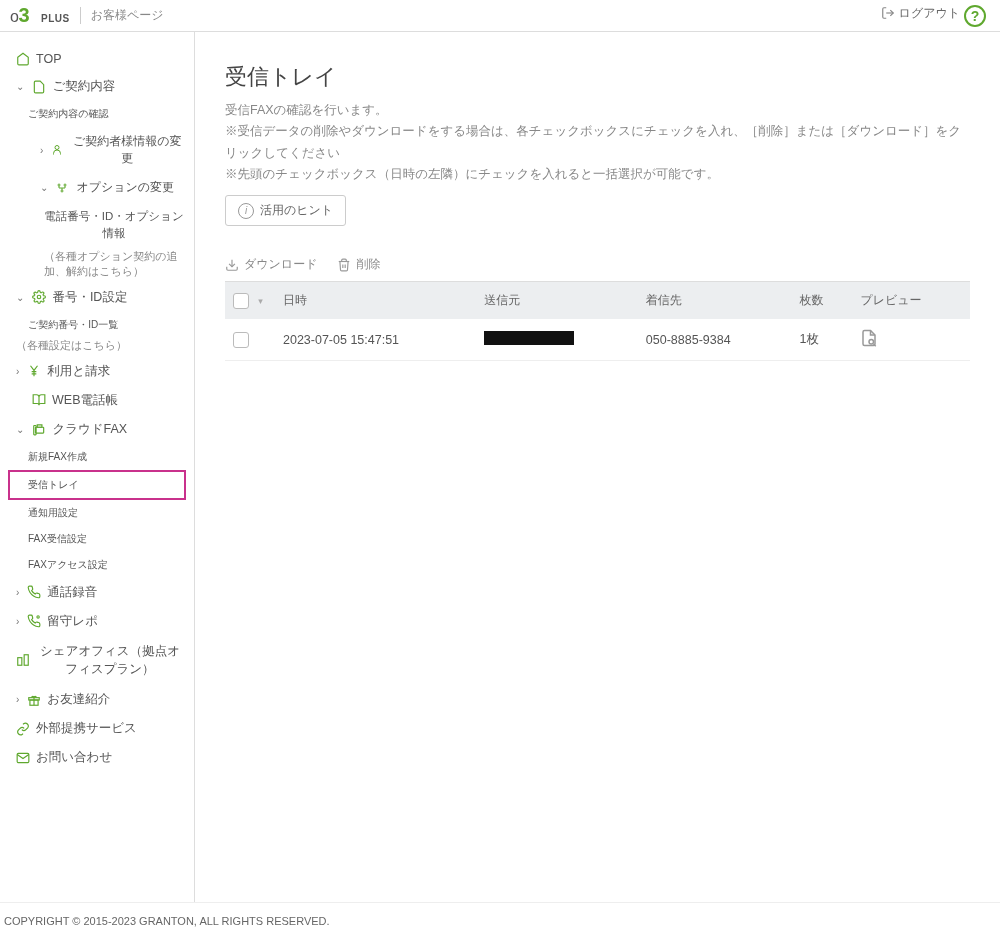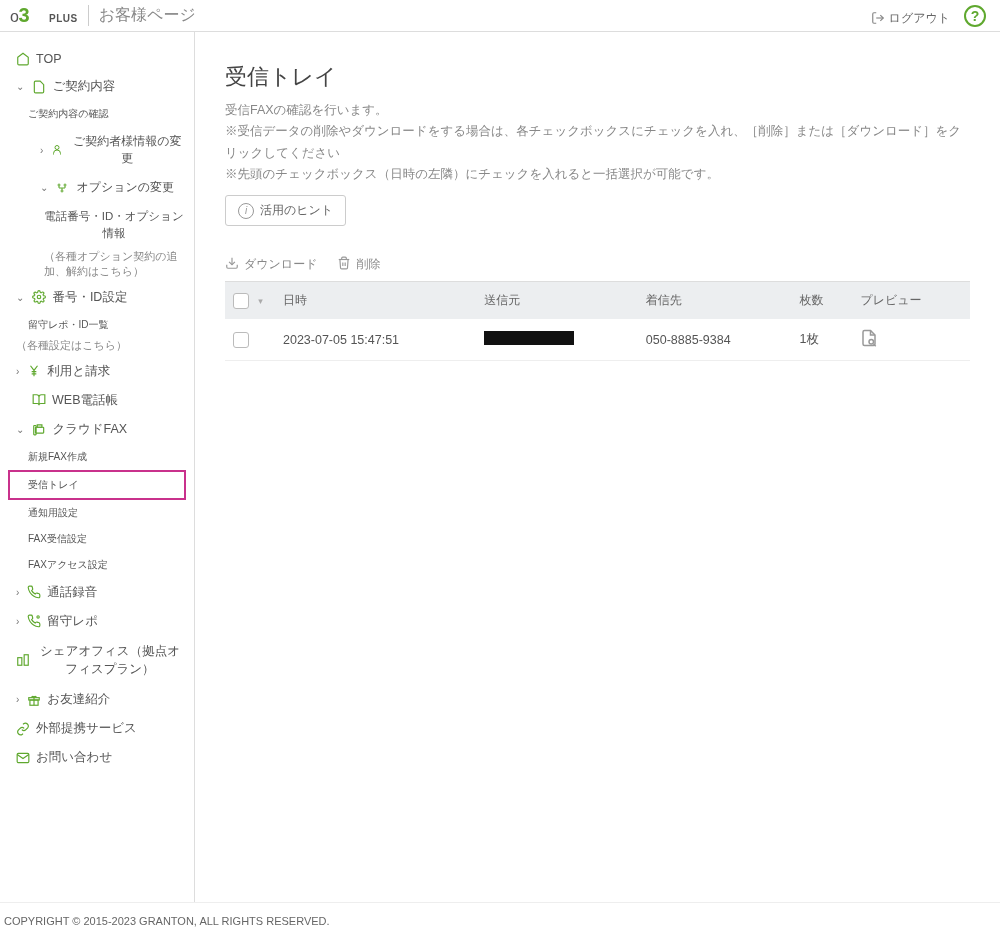--- a/index.html
+++ b/index.html
@@ -15,23 +15,23 @@
     align-items: center;
     justify-content: space-between;
     padding: 6px 14px 6px 10px;
     border-bottom: 1px solid #ddd;
     height: 32px;
   }
   .header-left { display: flex; align-items: center; gap: 10px; }
   .logo { font-weight: 700; font-size: 16px; color: #555; letter-spacing: -0.5px; display: flex; align-items: baseline; }
   .logo .o { font-weight: 400; }
   .logo .three { color: #5fa82e; font-weight: 700; font-size: 20px; }
-  .logo .plus { font-size: 10px; letter-spacing: 0.5px; font-weight: 700; margin-left: 20px; }
-  .page-label { font-size: 16px; color: #888; border-left: 1px solid #ccc; padding-left: 10px; }
-  .header-right { display: flex; align-items: flex-end; gap: 14px; }
+  .logo .plus { font-size: 10px; letter-spacing: 0.5px; font-weight: 700; margin-left: 12px; }
+  .page-label { font-size: 12px; color: #888; border-left: 1px solid #ccc; padding-left: 10px; }
+  .header-right { display: flex; align-items: flex-start; gap: 4px; }
   .logout { font-size: 12px; color: #666; display: flex; align-items: center; gap: 4px; cursor: pointer; }
   .help-circle {
     width: 22px; height: 22px; border: 2px solid #5fa82e; border-radius: 50%;
     display: flex; align-items: center; justify-content: center;
     color: #5fa82e; font-weight: 700; font-size: 14px; cursor: pointer;
   }
 
   .body-wrap { display: flex; min-height: 870px; }
   .sidebar {
     width: 195px;
@@ -67,21 +67,21 @@
     padding: 6px 12px; font-size: 12px; color: #666;
     margin-top: 10px; cursor: pointer; background: #fff;
   }
   .hint-btn .info-icon {
     width: 16px; height: 16px; border: 1.5px solid #999; border-radius: 50%;
     display: inline-flex; align-items: center; justify-content: center;
     font-size: 10px; font-style: italic; color: #999;
   }
 
   .toolbar { display: flex; gap: 20px; margin-top: 30px; padding-bottom: 8px; }
-  .tool-btn { display: flex; gap: 5px; font-size: 12px; color: #888; cursor: pointer; }
+  .tool-btn { display: flex; align-items: center; gap: 5px; font-size: 12px; color: #888; cursor: pointer; }
   .tool-btn svg { width: 14px; height: 14px; }
 
   .table { width: 100%; border-collapse: collapse; }
   .table th {
     background: #eceef0; text-align: left; font-weight: 400;
     font-size: 12px; color: #666; padding: 10px 8px;
     border-top: 1px solid #ddd;
   }
   .table td { padding: 10px 8px; font-size: 12.5px; color: #555; border-bottom: 1px solid #eee; }
   .table .check-col { width: 50px; }
@@ -180,21 +180,21 @@
       <span class="icon">
           <svg width="14" height="14" viewBox="0 0 24 24" fill="none" stroke="currentColor" stroke-width="2">
             <circle cx="12" cy="12" r="3"></circle>
             <path d="M19.4 15a1.7 1.7 0 0 0 .3 1.8l.1.1a2 2 0 1 1-2.8 2.8l-.1-.1a1.7 1.7 0 0 0-1.8-.3 1.7 1.7 0 0 0-1 1.5V21a2 2 0 1 1-4 0v-.1a1.7 1.7 0 0 0-1-1.5 1.7 1.7 0 0 0-1.8.3l-.1.1a2 2 0 1 1-2.8-2.8l.1-.1a1.7 1.7 0 0 0 .3-1.8 1.7 1.7 0 0 0-1.5-1H3a2 2 0 1 1 0-4h.1a1.7 1.7 0 0 0 1.5-1 1.7 1.7 0 0 0-.3-1.8l-.1-.1a2 2 0 1 1 2.8-2.8l.1.1a1.7 1.7 0 0 0 1.8.3h0a1.7 1.7 0 0 0 1-1.5V3a2 2 0 1 1 4 0v.1a1.7 1.7 0 0 0 1 1.5h0a1.7 1.7 0 0 0 1.8-.3l.1-.1a2 2 0 1 1 2.8 2.8l-.1.1a1.7 1.7 0 0 0-.3 1.8v0a1.7 1.7 0 0 0 1.5 1H21a2 2 0 1 1 0 4h-.1a1.7 1.7 0 0 0-1.5 1z"></path>
           </svg>
         </span>
       <span>番号・ID設定</span>
     </div>
 
     <div class="side-item level2">
-      <span>留守レポ・ID一覧</span>
+      <span>ご契約番号・ID一覧</span>
     </div>
     <div class="side-sub">（各種設定はこちら）</div>
 
     <div class="side-item">
       <span class="chev">›</span>
       <span class="icon">
           <svg width="14" height="14" viewBox="0 0 24 24" fill="none" stroke="currentColor" stroke-width="2">
             <path d="M6 3l6 8 6-8M8 13h8M8 17h8M12 11v10"></path>
           </svg>
         </span>

